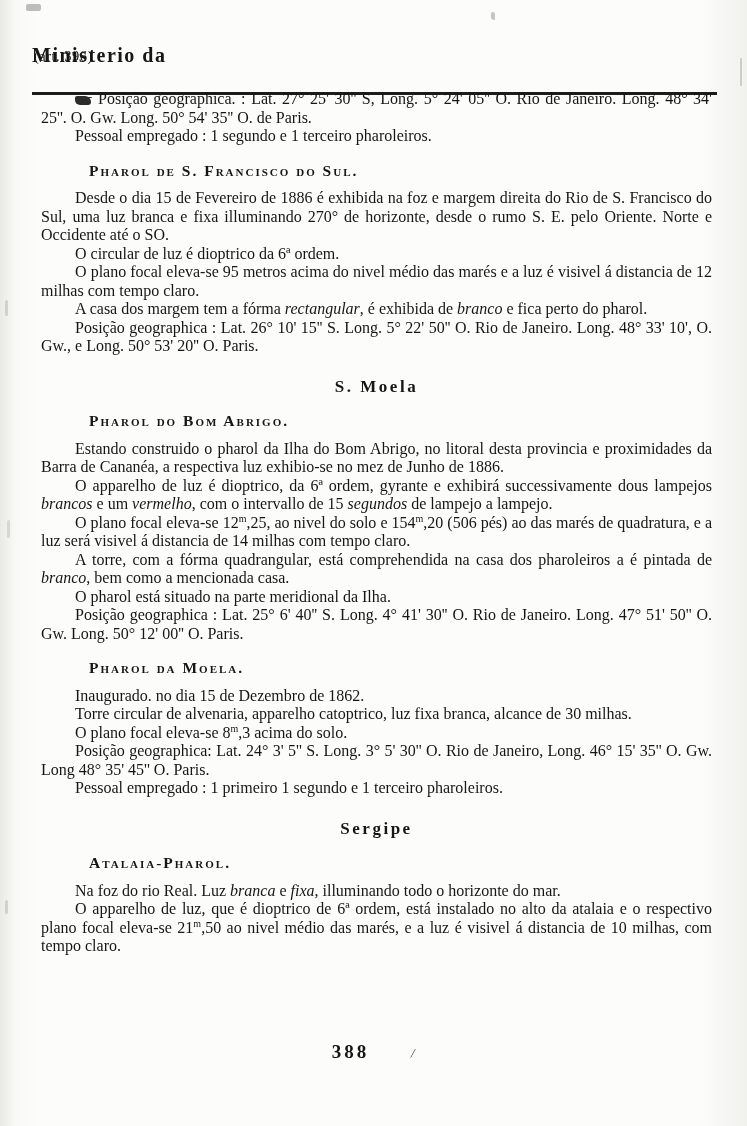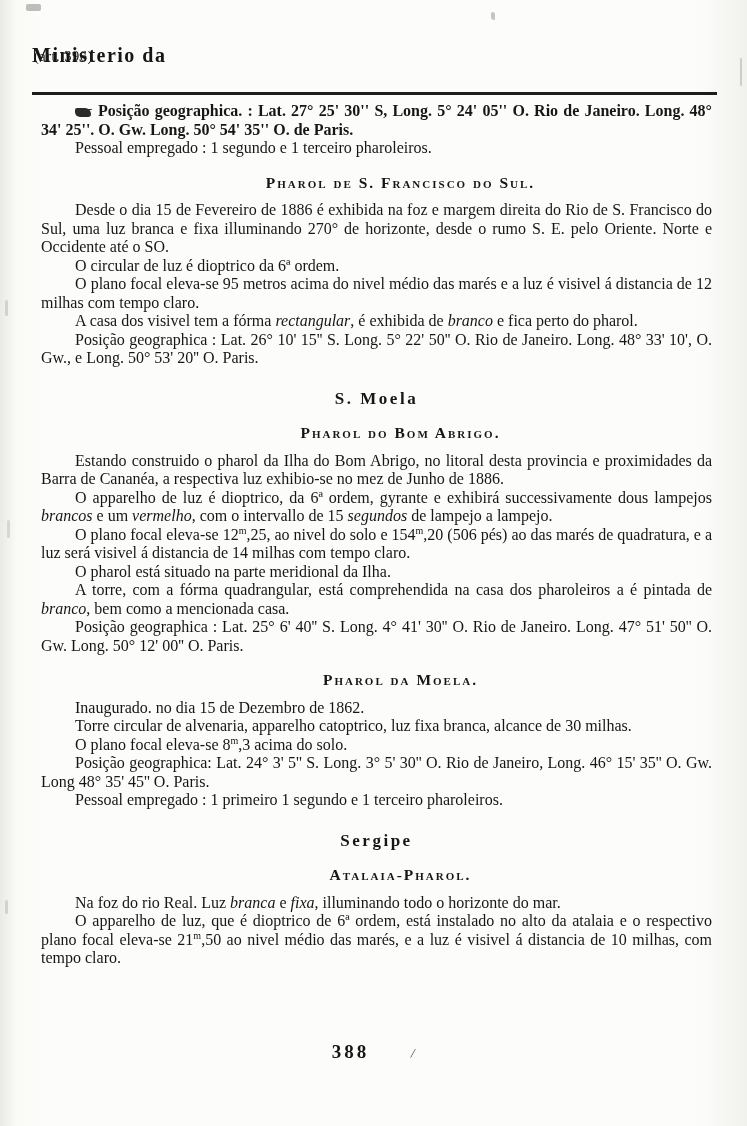--- a/index.html
+++ b/index.html
@@ -6,22 +6,22 @@
   .page{
     position:relative;width:747px;height:1126px;overflow:hidden;
     background:linear-gradient(90deg,#e9e9e5 0,#f9f9f6 16px,#fcfcfa 40px,#fcfcfa 700px,#f1f1ee 747px),#fcfcfa;
     font-family:"Liberation Serif","DejaVu Serif",serif;color:#161616;
   }
   header.phead{position:absolute;top:44px;left:32px;right:30px;height:24px;border-bottom:3px solid #1c1c1c;padding-bottom:24px;}
   .art{position:absolute;left:2px;top:4px;font-size:14.5px;letter-spacing:.5px;}
   .htitle{position:absolute;left:0;right:60px;top:0;text-align:left;font-weight:bold;font-size:20px;letter-spacing:1.5px;}
   .content{position:absolute;top:90px;left:41px;right:35px;font-size:16px;line-height:18.5px;text-align:justify;}
   .p{margin:0;text-indent:34px;}
-  .p.bold{font-weight:bold;margin-top:12px;}
-  .h-sc{margin:16px 0 9px 48px;font-variant:small-caps;letter-spacing:2px;font-size:15.5px;text-indent:0;text-align:center;}
+  .p.bold{font-weight:normal;}
+  .h-sc{margin:16px 0 9px 48px;font-variant:small-caps;letter-spacing:2px;font-size:15.5px;text-indent:0;text-align:left;}
   .h-center{margin:22px 0 16px;text-align:center;font-weight:bold;font-size:17px;letter-spacing:2.5px;text-indent:0;}
   sup{font-size:10px;line-height:0;}
   .blot{display:inline-block;width:16px;height:9px;background:#2b2b2b;border-radius:2px 6px 3px 5px;margin-right:7px;vertical-align:-1px;box-shadow:5px -3px 0 -4px #2b2b2b, -2px 2px 0 -3px #4a4a48;}
   footer.pfoot{position:absolute;top:1041px;left:0;right:0;text-align:center;}
   .pageno{font-weight:bold;font-size:19px;letter-spacing:3px;margin-top:44px;}
   .slash{display:inline-block;margin-left:42px;font-size:14px;color:#3a3a38;transform:rotate(10deg);}
   .speck{position:absolute;background:#aeaea9;border-radius:2px;}
   .speck.s1{top:4px;left:26px;width:15px;height:7px;opacity:.8;}
   .speck.s2{top:12px;left:491px;width:4px;height:8px;opacity:.7;border-radius:2px 3px 1px 4px;}
   .speck.s3{top:58px;right:5px;width:2px;height:28px;opacity:.55;}
@@ -47,31 +47,31 @@
   </header>
 
   <main class="content">
     <p class="p bold"><span class="blot"></span><span>Posição geographica. : Lat. 27° 25' 30'' S, Long. 5° 24' 05'' O. Rio de Janeiro. Long. 48° 34' 25''. O. Gw. Long. 50° 54' 35'' O. de Paris.</span></p>
     <p class="p"><span>Pessoal empregado : 1 segundo e 1 terceiro pharoleiros.</span></p>
 
     <h3 class="h-sc">Pharol de S. Francisco do Sul.</h3>
     <p class="p"><span>Desde o dia 15 de Fevereiro de 1886 é exhibida na foz e margem direita do Rio de S. Francisco do Sul, uma luz branca e fixa illuminando 270° de horizonte, desde o rumo S. E. pelo Oriente. Norte e Occidente até o SO.</span></p>
     <p class="p"><span>O circular de luz é dioptrico da 6ª ordem.</span></p>
     <p class="p"><span>O plano focal eleva-se 95 metros acima do nivel médio das marés e a luz é visivel á distancia de 12 milhas com tempo claro.</span></p>
-    <p class="p"><span>A casa dos visivel tem a fórma </span><i>rectangular</i><span>, é exhibida de </span><i>branco</i><span> e fica perto do pharol.</span></p>
+    <p class="p"><span>A casa dos margem tem a fórma </span><i>rectangular</i><span>, é exhibida de </span><i>branco</i><span> e fica perto do pharol.</span></p>
     <p class="p"><span>Posição geographica : Lat. 26° 10' 15'' S. Long. 5° 22' 50'' O. Rio de Janeiro. Long. 48° 33' 10', O. Gw., e Long. 50° 53' 20'' O. Paris.</span></p>
 
     <h2 class="h-center">S. Moela</h2>
 
     <h3 class="h-sc">Pharol do Bom Abrigo.</h3>
     <p class="p"><span>Estando construido o pharol da Ilha do Bom Abrigo, no litoral desta provincia e proximidades da Barra de Cananéa, a respectiva luz exhibio-se no mez de Junho de 1886.</span></p>
     <p class="p"><span>O apparelho de luz é dioptrico, da 6ª ordem, gyrante e exhibirá successivamente dous lampejos </span><i>brancos</i><span> e um </span><i>vermelho</i><span>, com o intervallo de 15 </span><i>segundos</i><span> de lampejo a lampejo.</span></p>
     <p class="p"><span>O plano focal eleva-se 12</span><sup>m</sup><span>,25, ao nivel do solo e 154</span><sup>m</sup><span>,20 (506 pés) ao das marés de quadratura, e a luz será visivel á distancia de 14 milhas com tempo claro.</span></p>
+    <p class="p"><span>A torre, com a fórma quadrangular, está comprehendida na casa dos pharoleiros a é pintada de </span><i>branco</i><span>, bem como a mencionada casa.</span></p>
     <p class="p"><span>O pharol está situado na parte meridional da Ilha.</span></p>
-    <p class="p"><span>A torre, com a fórma quadrangular, está comprehendida na casa dos pharoleiros a é pintada de </span><i>branco</i><span>, bem como a mencionada casa.</span></p>
     <p class="p"><span>Posição geographica : Lat. 25° 6' 40'' S. Long. 4° 41' 30'' O. Rio de Janeiro. Long. 47° 51' 50'' O. Gw. Long. 50° 12' 00'' O. Paris.</span></p>
 
     <h3 class="h-sc">Pharol da Moela.</h3>
     <p class="p"><span>Inaugurado. no dia 15 de Dezembro de 1862.</span></p>
     <p class="p"><span>Torre circular de alvenaria, apparelho catoptrico, luz fixa branca, alcance de 30 milhas.</span></p>
     <p class="p"><span>O plano focal eleva-se 8</span><sup>m</sup><span>,3 acima do solo.</span></p>
     <p class="p"><span>Posição geographica: Lat. 24° 3' 5'' S. Long. 3° 5' 30'' O. Rio de Janeiro, Long. 46° 15' 35'' O. Gw. Long 48° 35' 45'' O. Paris.</span></p>
     <p class="p"><span>Pessoal empregado : 1 primeiro 1 segundo e 1 terceiro pharoleiros.</span></p>
 
     <h2 class="h-center">Sergipe</h2>

